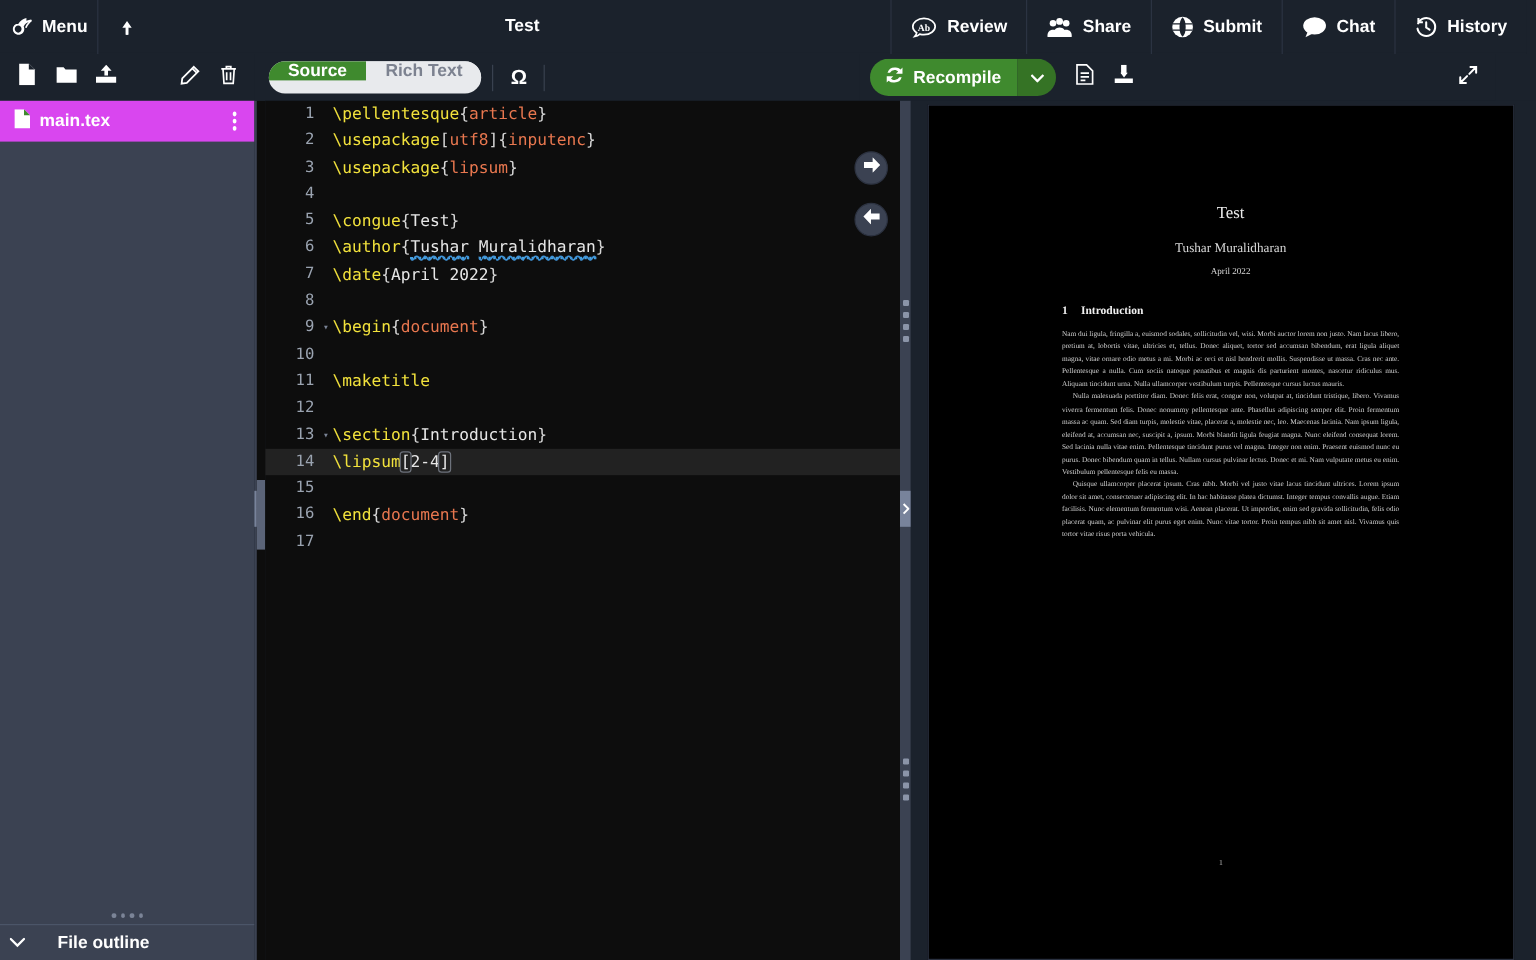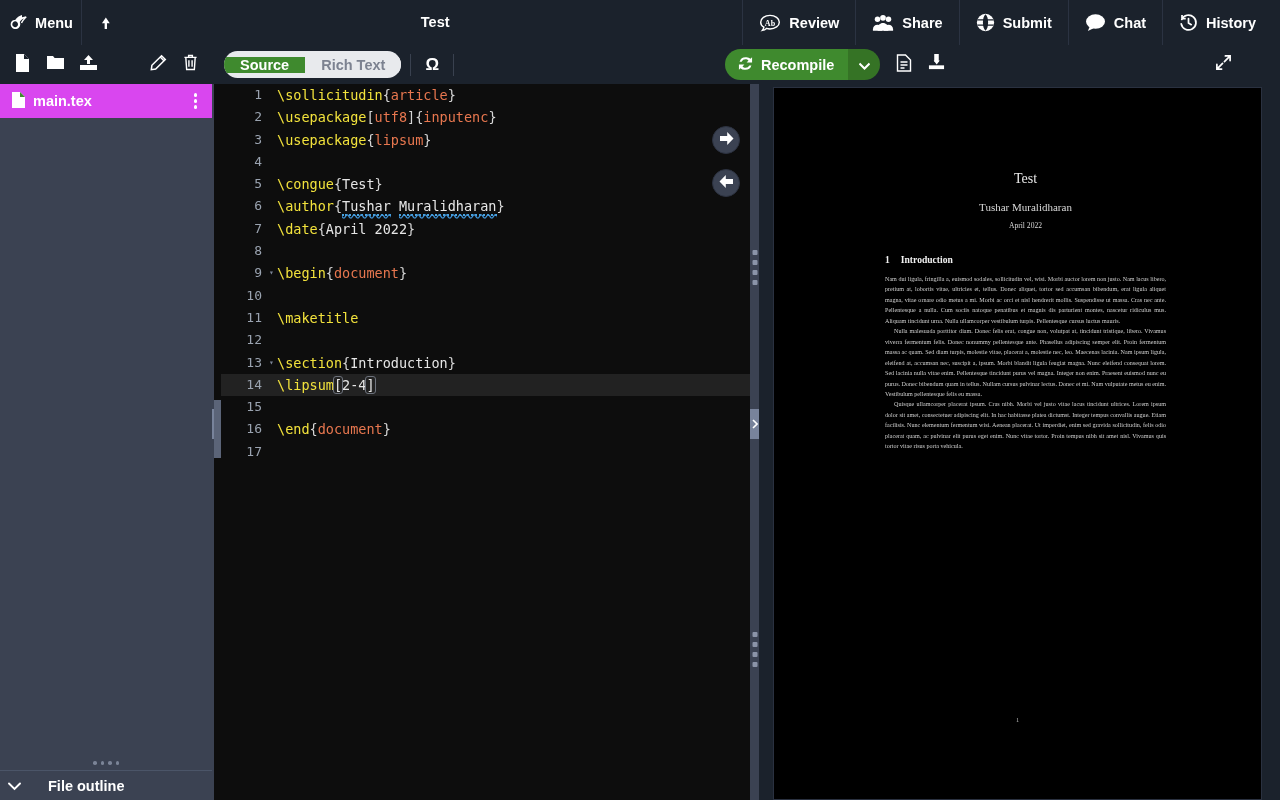--- a/index.html
+++ b/index.html
@@ -57,21 +57,21 @@
     cursor: pointer; color: #fff;
   }
   .fileops-right { margin-left: auto; display: flex; gap: 4px; padding-right: 8px; }
 
   .edtools {
     flex: 1; height: 39px; display: flex; align-items: center;
     padding-left: 12px; gap: 0px;
     background: #1b222c;
   }
   .toggle {
-    display: inline-flex; align-items: center;
+    display: inline-flex; align-items: flex-start;
     height: 27px; border-radius: 14px; overflow: hidden;
     background: #e8eaed; cursor: pointer;
   }
   .toggle .seg {
     display: flex; align-items: center; justify-content: center;
     padding: 0 16px; font-size: 14.5px; font-weight: 600;
   }
   .toggle .seg.active { background: #3f8a2e; color: #fff; }
   .toggle .seg.inactive { background: #e8eaed; color: #7c8290; }
   .tool-sep { width: 1px; height: 22px; background: #39414f; margin: 0 9px; }
@@ -493,21 +493,21 @@
         <i></i>
         <i></i>
       </div>
   </div>
 
   <div class="code-scroll-left">
     <div class="thumb"></div>
   </div>
   <div class="editor">
     <div class="code" id="code-lines">
-        <div class="line"><span class="ln">1</span><span class="fold"></span><span class="ltext"><span class="k">\sollicitudin</span><span class="br">{</span><span class="a">article</span><span class="br">}</span></span></div>
+        <div class="line"><span class="ln">1</span><span class="fold"></span><span class="ltext"><span class="k">\pellentesque</span><span class="br">{</span><span class="a">article</span><span class="br">}</span></span></div>
         <div class="line"><span class="ln">2</span><span class="fold"></span><span class="ltext"><span class="k">\usepackage</span><span class="br">[</span><span class="opt">utf8</span><span class="br">]</span><span class="br">{</span><span class="a">inputenc</span><span class="br">}</span></span></div>
         <div class="line"><span class="ln">3</span><span class="fold"></span><span class="ltext"><span class="k">\usepackage</span><span class="br">{</span><span class="a">lipsum</span><span class="br">}</span></span></div>
         <div class="line"><span class="ln">4</span><span class="fold"></span><span class="ltext"></span></div>
         <div class="line"><span class="ln">5</span><span class="fold"></span><span class="ltext"><span class="k">\congue</span><span class="br">{</span><span class="o">Test</span><span class="br">}</span></span></div>
         <div class="line"><span class="ln">6</span><span class="fold"></span><span class="ltext"><span class="k">\author</span><span class="br">{</span><span class="spell">Tushar</span><span class="o"> </span><span class="spell">Muralidharan</span><span class="br">}</span></span></div>
         <div class="line"><span class="ln">7</span><span class="fold"></span><span class="ltext"><span class="k">\date</span><span class="br">{</span><span class="o">April 2022</span><span class="br">}</span></span></div>
         <div class="line"><span class="ln">8</span><span class="fold"></span><span class="ltext"></span></div>
         <div class="line"><span class="ln">9</span><span class="fold">▾</span><span class="ltext"><span class="k">\begin</span><span class="br">{</span><span class="a">document</span><span class="br">}</span></span></div>
         <div class="line"><span class="ln">10</span><span class="fold"></span><span class="ltext"></span></div>
         <div class="line"><span class="ln">11</span><span class="fold"></span><span class="ltext"><span class="k">\maketitle</span></span></div>

